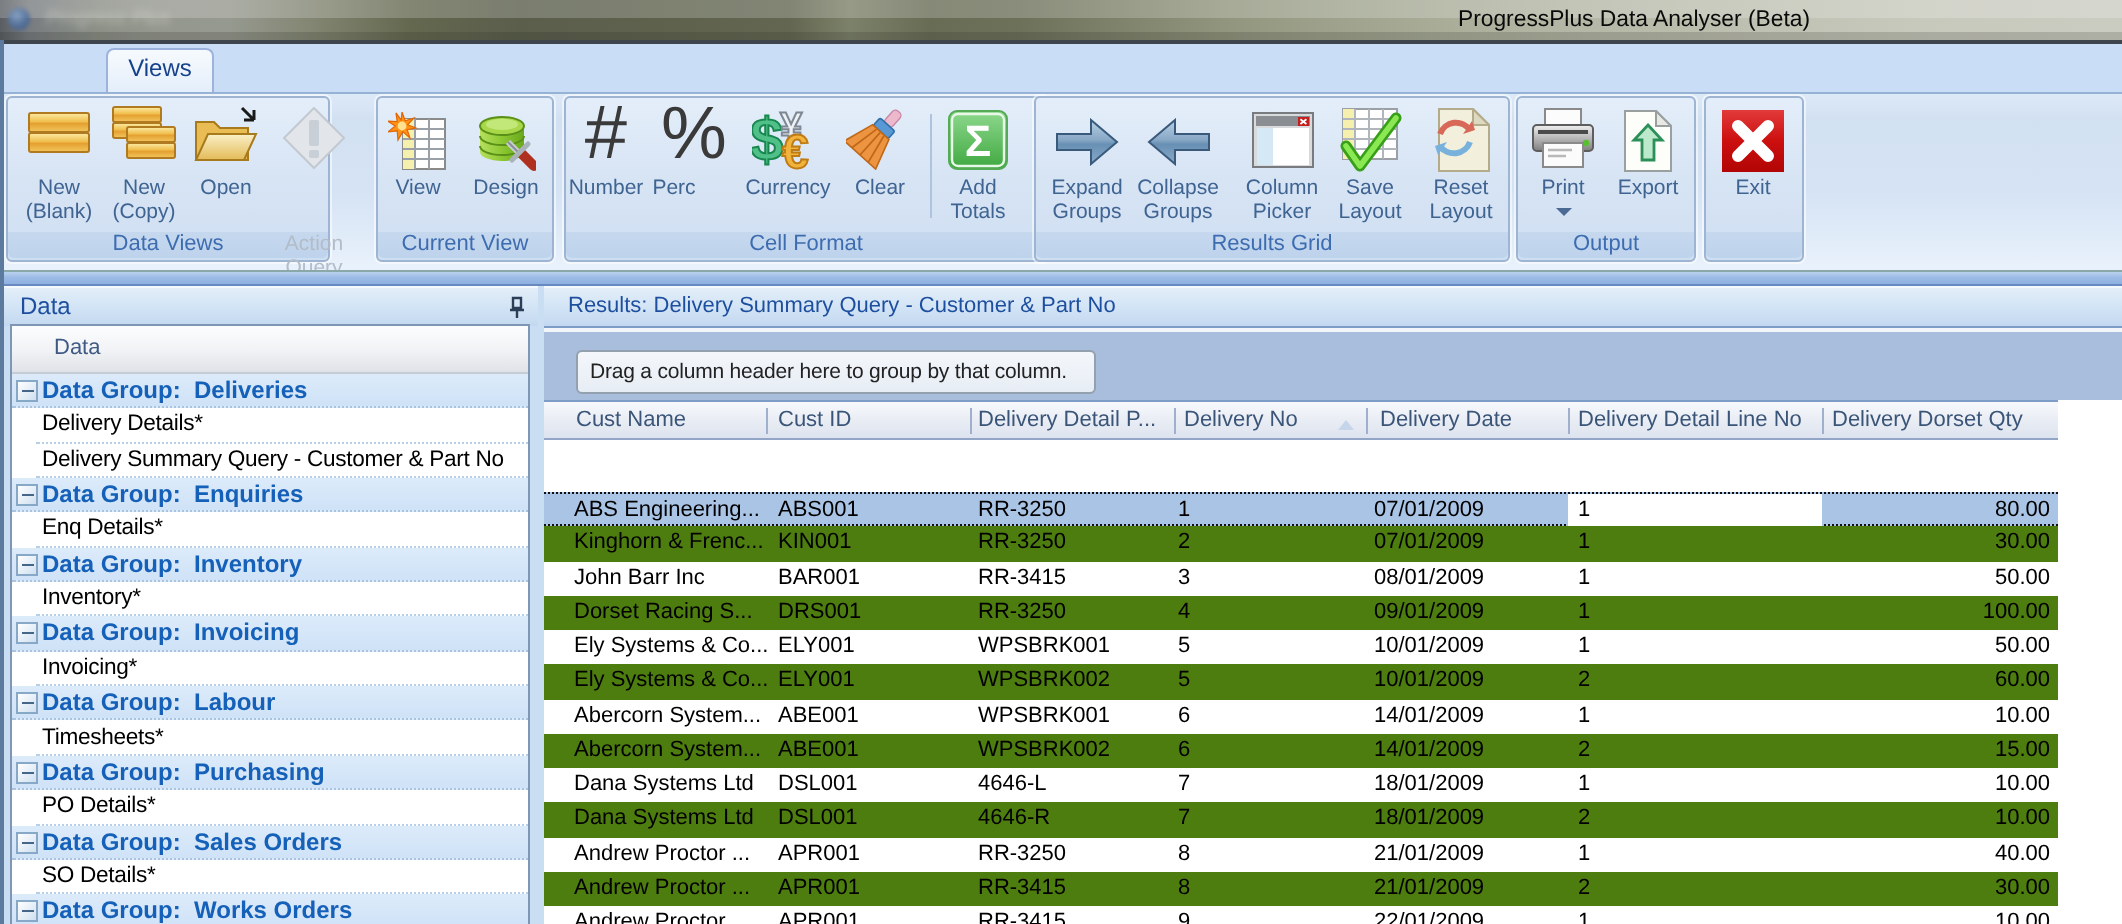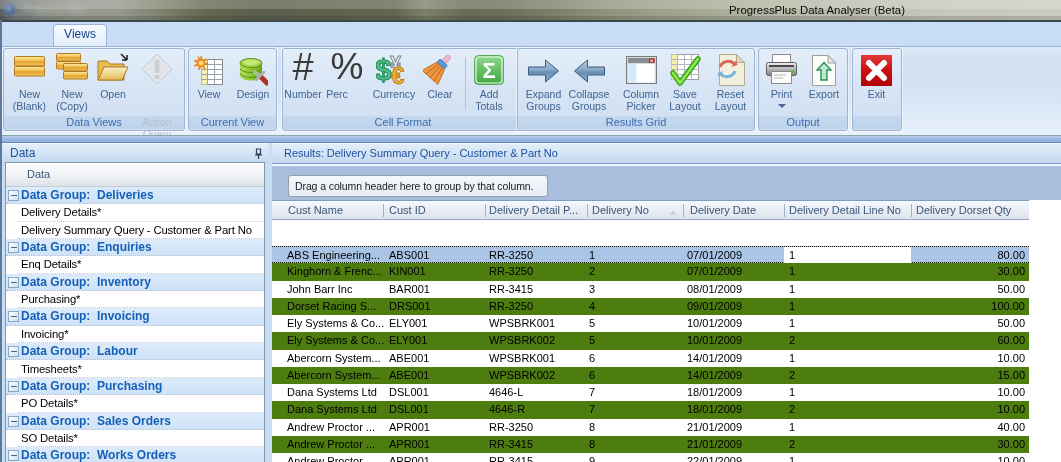--- a/index.html
+++ b/index.html
@@ -107,21 +107,21 @@
     <div id="appicon"></div>
     <div id="ghosttext">Progress Plus</div>
     <div id="title">ProgressPlus Data Analyser (Beta)</div>
   </div>
   <div id="topline"></div>
   <div id="tabstrip">
       <div id="tab">Views</div>
     </div>
   <div id="tabline"></div>
   <div id="ribbon">
-    <div class="grp" style="left:3px;width:182px">
+    <div class="grp" style="left:3px;width:162px">
         <div class="glabel">Data Views</div>
       </div>
     <div class="grp" style="left:188px;width:89px">
         <div class="glabel">Current View</div>
       </div>
     <div class="grp" style="left:282px;width:242px">
         <div class="glabel">Cell Format</div>
       </div>
     <div class="grp" style="left:517px;width:238px">
         <div class="glabel">Results Grid</div>
@@ -366,21 +366,21 @@
             <span class="t">Enq Details*</span>
           </div>
       <div class="trow tg" style="top:86.75px">
             <div class="exp">
               <i></i>
             </div>
             <span class="t">Data Group:&nbsp; Inventory</span>
           </div>
       <div class="trow ti" style="top:104.1px">
             <div class="w"></div>
-            <span class="t">Purchasing*</span>
+            <span class="t">Inventory*</span>
           </div>
       <div class="trow tg" style="top:121.45px">
             <div class="exp">
               <i></i>
             </div>
             <span class="t">Data Group:&nbsp; Invoicing</span>
           </div>
       <div class="trow ti" style="top:138.8px">
             <div class="w"></div>
             <span class="t">Invoicing*</span>

